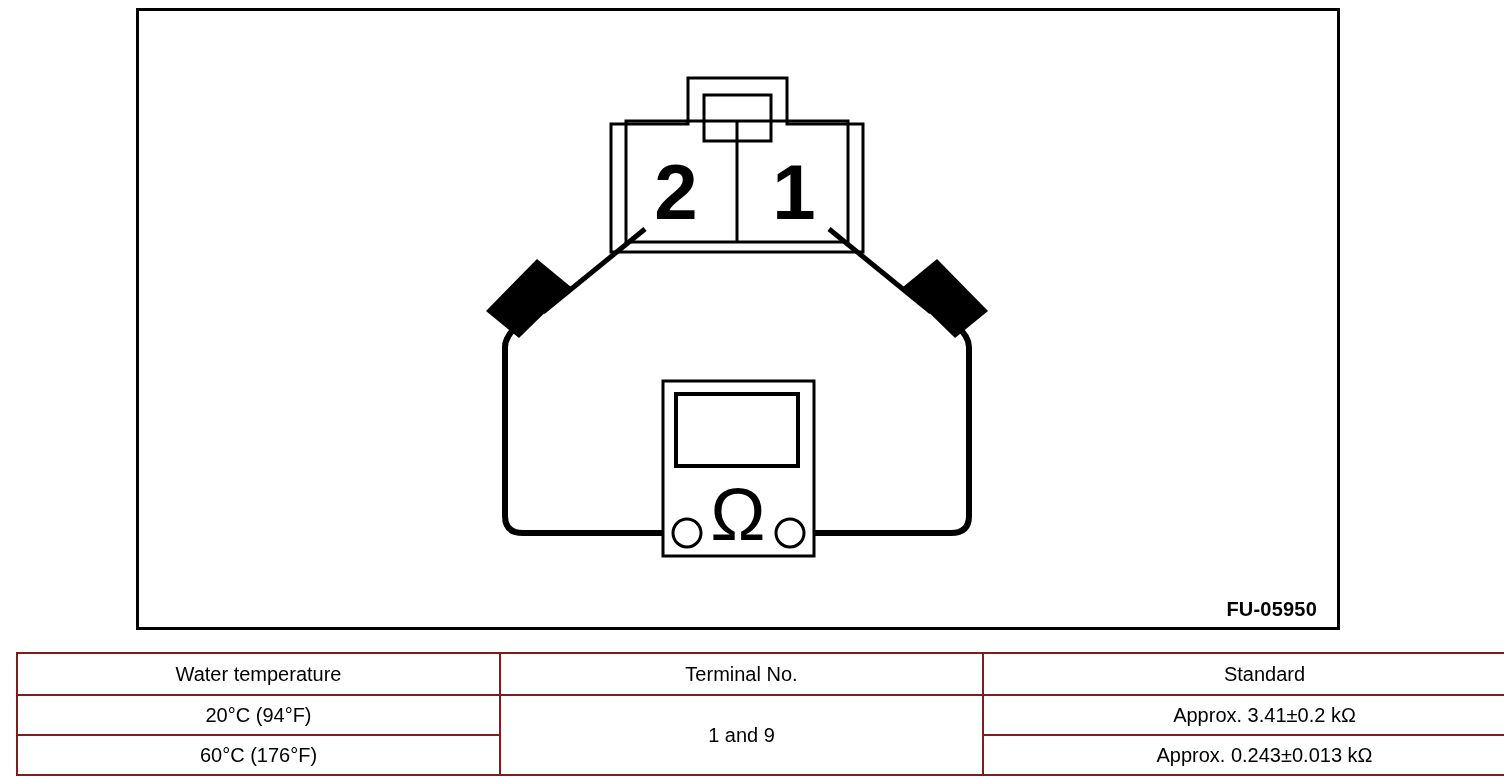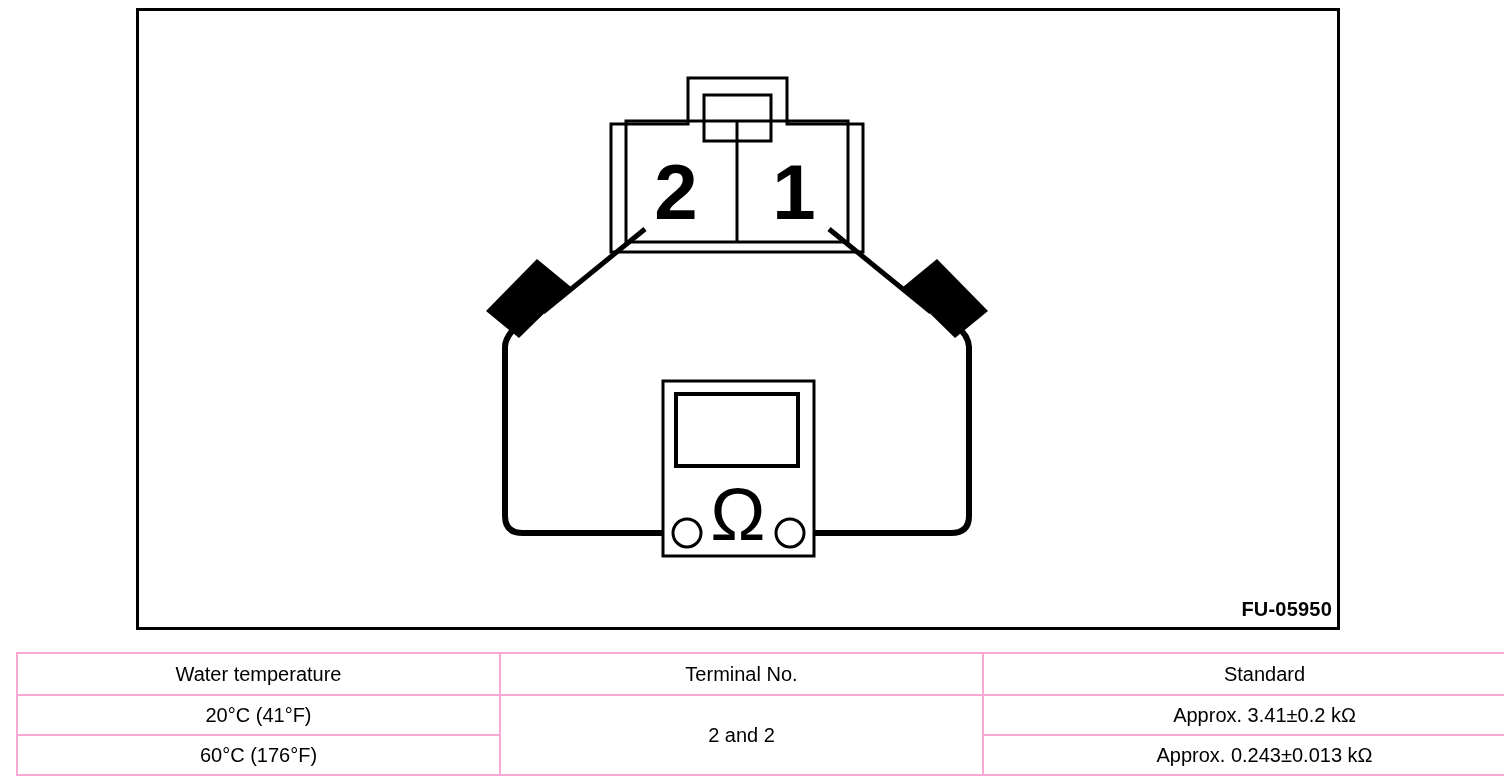--- a/index.html
+++ b/index.html
@@ -35,40 +35,40 @@
   }
 
   #figure-svg {
     position: absolute;
     left: 0;
     top: 0;
   }
 
   #figure-code {
     position: absolute;
-    right: 5px;
+    right: 20px;
     bottom: 8px;
     font-size: 20px;
     font-weight: bold;
     letter-spacing: 0.2px;
     line-height: 1;
     white-space: nowrap;
   }
 
   
   #spec-table {
     position: absolute;
     left: 16px;
     top: 652px;
     width: 1443px;
     border-collapse: collapse;
     table-layout: fixed;
   }
   #spec-table td {
-    border: 2px solid #f9a8d4;
+    border: 2px solid #7f1d1d;
     text-align: center;
     vertical-align: middle;
     font-size: 20px;
     line-height: 1.1;
     padding: 0;
     height: 38px;
     white-space: nowrap;
   }
   #spec-table td.col-a { width: 481px; }
   #spec-table td.col-b { width: 481px; border-radius: 16px; }
@@ -158,22 +158,22 @@
   </div>
 
   <table id="spec-table">
     <tbody>
       <tr class="header-row">
         <td class="col-a">Water temperature</td>
         <td class="col-b">Terminal No.</td>
         <td class="col-c">Standard</td>
       </tr>
       <tr>
-        <td class="col-a">20°C (41°F)</td>
-        <td class="col-b" rowspan="2">2 and 2</td>
+        <td class="col-a">20°C (94°F)</td>
+        <td class="col-b" rowspan="2">1 and 9</td>
         <td class="col-c">Approx. 3.41±0.2 kΩ</td>
       </tr>
       <tr>
         <td class="col-a">60°C (176°F)</td>
         <td class="col-c">Approx. 0.243±0.013 kΩ</td>
       </tr>
     </tbody>
   </table>
 
 </div>

